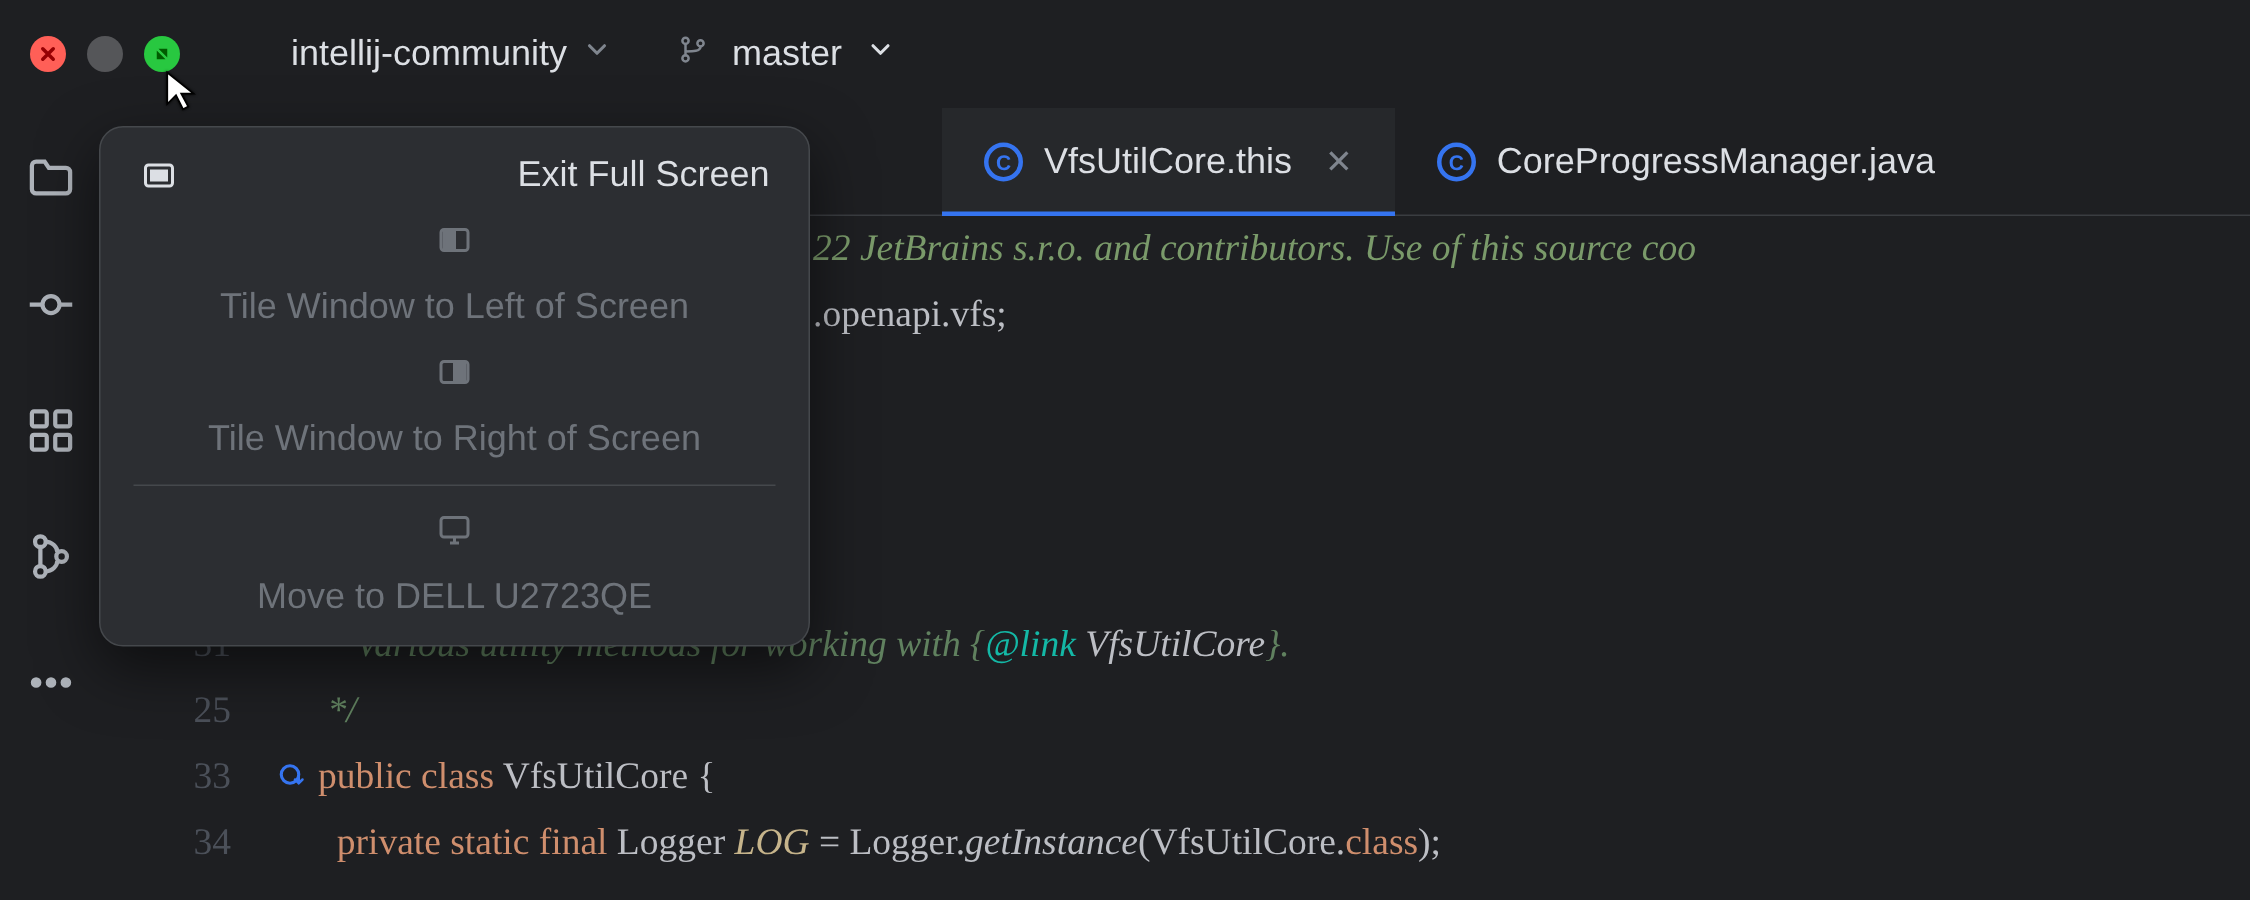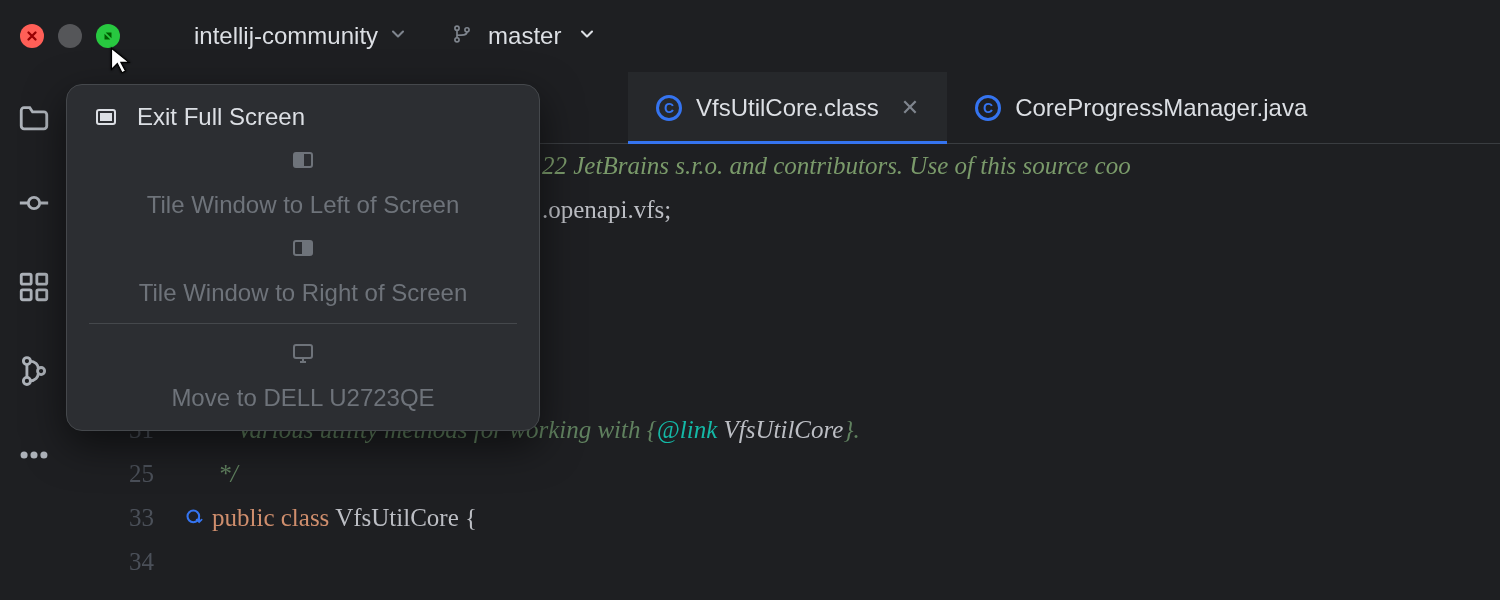--- a/index.html
+++ b/index.html
@@ -93,21 +93,21 @@
   .chev-r{color:var(--gutter);}
   
   .menu{
     position:absolute;left:66px;top:84px;z-index:40;
     background:var(--menu);border:1px solid #45484c;border-radius:16px;
     box-shadow:0 14px 40px rgba(0,0,0,.55);
     padding:10px 8px;width:474px;
   }
   .mitem{
     display:flex;align-items:center;gap:18px;
-    padding:8px 18px;color:var(--text);border-radius:8px;
+    padding:8px 18px;color:var(--text);border-radius:8px;justify-content:space-between;
   }
   .mitem.disabled{color:var(--muted2);flex-direction:column;}
   .msep{height:1px;background:#45484c;margin:8px 14px;}
   .micon{width:26px;height:26px;display:flex;align-items:center;justify-content:center;}
   .micon svg{width:24px;height:24px;}
 </style>
 </head>
 <body>
 
 <div class="titlebar">
@@ -190,21 +190,21 @@
         <circle cx="12" cy="12" r="2"></circle>
         <circle cx="19" cy="12" r="2"></circle>
       </svg>
   </div>
 </div>
 
 <div class="tabs">
   <div class="gap"></div>
   <div class="tab sel">
     <span class="ficon">C</span>
-    <span>VfsUtilCore.class</span>
+    <span>VfsUtilCore.this</span>
     <span class="close">✕</span>
   </div>
   <div class="tab">
     <span class="ficon">C</span>
     <span>CoreProgressManager.java</span>
   </div>
 </div>
 
 <div class="editor">
   <div class="line">
@@ -250,20 +250,21 @@
       <svg viewBox="0 0 24 24">
           <circle cx="10" cy="10" r="7" fill="none" stroke="#3574f0" stroke-width="2.5"></circle>
           <path d="M17 17 L17 11 M14 14 L17 17 L20 14" stroke="#3574f0" stroke-width="2" fill="none" stroke-linecap="round"></path>
         </svg>
     </span>
     <span class="code"><span class="kw">public class </span><span class="cls">VfsUtilCore</span> {</span>
   </div>
   <div class="line">
     <span class="gut">34</span>
     <span class="gicon"></span>
+    <span class="code">  <span class="kw">private static final </span>Logger <span class="log">LOG</span> = Logger.<span style="font-style:italic">getInstance</span>(VfsUtilCore.<span class="kw">class</span>);</span>
   </div>
 </div>
 
 <div class="menu">
   <div class="mitem">
     <span class="micon">
       <svg viewBox="0 0 24 24" fill="none" stroke="#dcdfe4" stroke-width="2">
           <rect x="3" y="5" width="18" height="14" rx="2"></rect>
           <rect x="7" y="9" width="10" height="6" fill="#dcdfe4"></rect>
         </svg>

